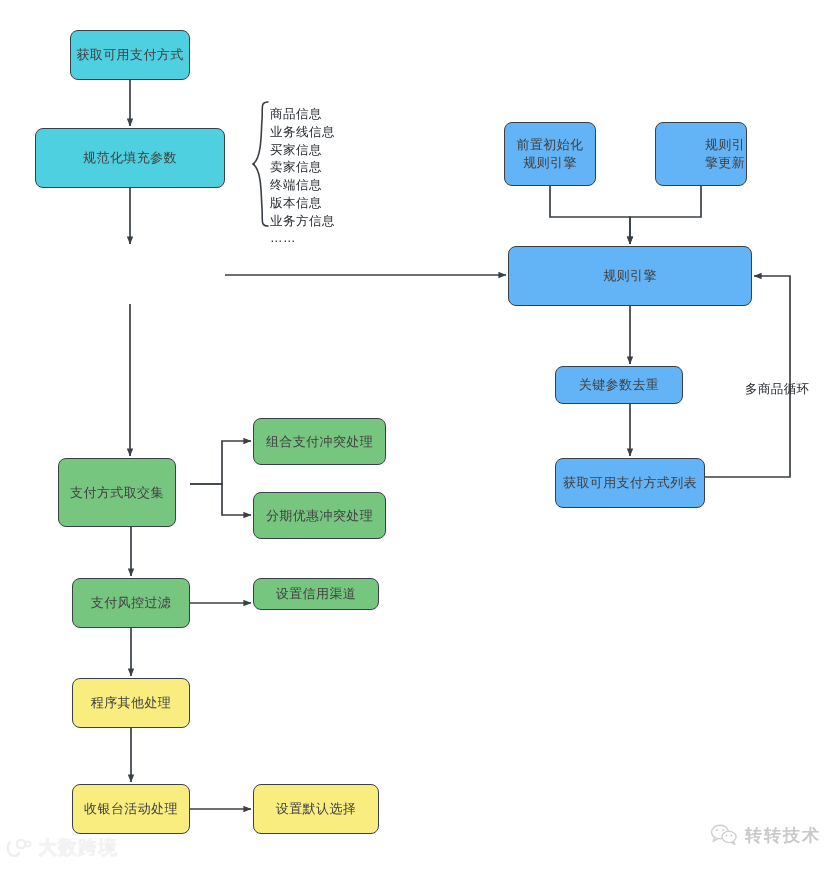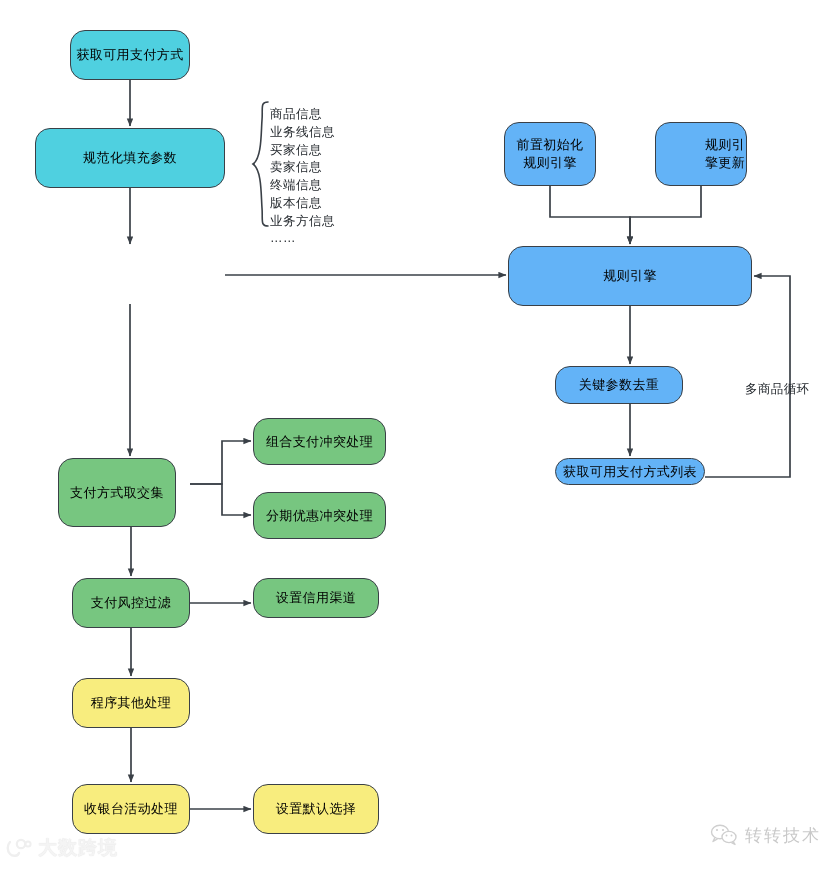--- a/index.html
+++ b/index.html
@@ -14,27 +14,27 @@
     position: relative;
     width: 835px;
     height: 869px;
     background: #ffffff;
     overflow: hidden;
   }
   .node {
     position: absolute;
     box-sizing: border-box;
     border: 1.6px solid #3a4047;
-    border-radius: 15px;
+    border-radius: 8px;
     display: flex;
     align-items: center;
     justify-content: center;
     text-align: center;
     font-size: 13px;
-    color: #000000;
+    color: #404040;
     line-height: 1.35;
     letter-spacing: 0.4px;
     white-space: pre-line;
     z-index: 3;
   }
   .node.cyan   { background: #4FD0E0; }
   .node.blue   { background: #63B3F7; }
   .node.red    { background: #E8767B; }
   .node.green  { background: #77C680; }
   .node.yellow { background: #F8ED7E; }
@@ -85,21 +85,21 @@
     text-shadow: 0 0 1px #dddddd;
   }
   .wm-right {
     right: 14px;
     bottom: 22px;
     color: #c9c9c9;
     font-size: 17px;
     letter-spacing: 2px;
   }
   .wm-left-label { color: #f4f4f4; }
-  .wm-right-label { color: #c9c9c9; }
+  .wm-right-label { color: #c9c9c9; font-weight: bold; }
 </style>
 </head>
 <body>
 
 <div id="canvas">
 
   <svg class="edge-layer" viewBox="0 0 835 869" width="835" height="869">
     <defs>
       <marker id="arrow" markerWidth="9" markerHeight="9" refX="7.6" refY="3.2" orient="auto" markerUnits="userSpaceOnUse">
         <path d="M0,0 L8,3.2 L0,6.4 z" fill="#3a4047"></path>
@@ -160,38 +160,38 @@
 
 
   <div class="node green" style="left:58px; top:458px; width:118px; height:69px;">支付方式取交集</div>
 
   <div class="node green" style="left:253px; top:418px; width:133px; height:47px;">组合支付冲突处理</div>
 
   <div class="node green" style="left:253px; top:492px; width:133px; height:47px;">分期优惠冲突处理</div>
 
   <div class="node green" style="left:72px; top:578px; width:118px; height:50px;">支付风控过滤</div>
 
-  <div class="node green" style="left:253px; top:578px; width:126px; height:40px;">设置信用渠道</div>
+  <div class="node green" style="left:253px; top:578px; width:126px; height:32px;">设置信用渠道</div>
 
   <div class="node yellow" style="left:72px; top:678px; width:118px; height:50px;">程序其他处理</div>
 
   <div class="node yellow" style="left:253px; top:784px; width:126px; height:50px;">设置默认选择</div>
 
   <div class="node yellow" style="left:72px; top:784px; width:118px; height:50px;">收银台活动处理</div>
 
   <div class="node blue" style="left:504px; top:122px; width:92px; height:64px;">前置初始化
 规则引擎</div>
 
   <div class="node blue" style="left:655px; top:122px; width:92px; height:64px;padding-left:48px;">规则引擎更新</div>
 
   <div class="node blue" style="left:508px; top:246px; width:244px; height:60px;">规则引擎</div>
 
   <div class="node blue" style="left:555px; top:366px; width:128px; height:38px;">关键参数去重</div>
 
-  <div class="node blue" style="left:555px; top:458px; width:150px; height:27px;">获取可用支付方式列表</div>
+  <div class="node blue" style="left:555px; top:458px; width:150px; height:50px;">获取可用支付方式列表</div>
 
   <div class="edge-label" style="left:745px; top:381px;">多商品循环</div>
 
   <div class="watermark wm-left">
     <svg width="26" height="20" viewBox="0 0 26 20">
       <path d="M4,4 C1,7 1,13 4,16 C7,19 12,18 13,15" stroke="#efefef" stroke-width="2.4" fill="none" stroke-linecap="round"></path>
       <circle cx="15" cy="6" r="4.2" fill="none" stroke="#efefef" stroke-width="2.2"></circle>
       <circle cx="22" cy="6" r="2.6" fill="none" stroke="#efefef" stroke-width="2"></circle>
     </svg>
     <span class="wm-left-label">大数跨境</span>

